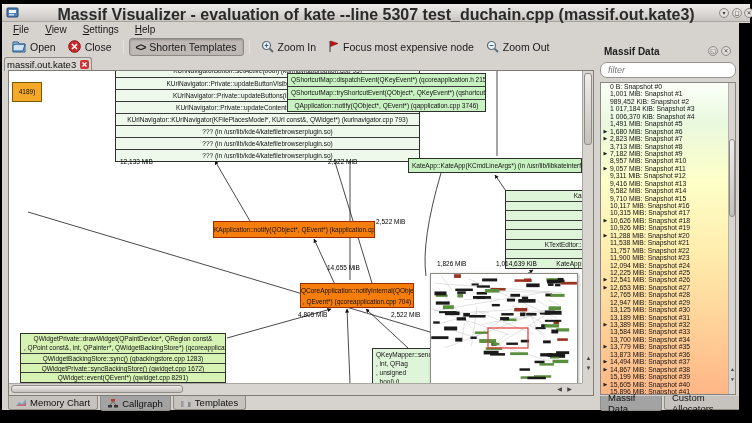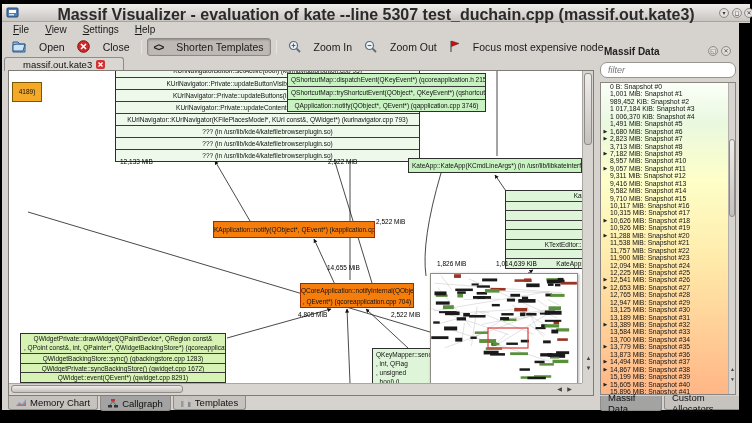--- a/index.html
+++ b/index.html
@@ -16,29 +16,29 @@
     background:radial-gradient(#f4f2f0,#cfcbc7);border:1px solid #8f8b87;
     font-size:6px;line-height:8px;text-align:center;color:#333}
 
   
   .menubar{position:absolute;left:0;top:19px;width:735px;height:13px;display:flex;align-items:center;padding-left:4px;gap:2px}
   .menu-item{font-size:10px;padding:0 7px;color:#1a1a1a}
   .menu-item u{text-decoration:underline}
 
   
   .toolbar{position:absolute;left:0;top:32px;width:735px;height:21px;display:flex;align-items:center;padding-left:4px}
-  .tbtn{display:flex;align-items:center;gap:13px;font-size:10.5px;color:#1a1a1a;padding:2px 6px;border-radius:3px;white-space:nowrap}
+  .tbtn{display:flex;align-items:center;gap:4px;font-size:10.5px;color:#1a1a1a;padding:2px 6px;border-radius:3px;white-space:nowrap}
   .tbtn.pressed{background:#beb9b4;border:1px solid #8d8984;box-shadow:inset 0 1px 2px rgba(0,0,0,.25)}
   .tsep{width:1px;height:14px;background:#b2aeaa;margin:0 5px;border-right:1px solid #e6e3e0}
   .ico-txt{font-weight:bold;font-size:10px;letter-spacing:-1px;color:#222}
 
   
   .doctabbar{position:absolute;left:0;top:53px;width:596px;height:14px}
   .doctab{position:absolute;left:2px;top:0;height:14px;display:flex;align-items:center;gap:4px;
-    padding:0 18px;background:#dad6d2;border:1px solid #8f8b87;border-bottom:none;border-radius:3px 3px 0 0;font-size:9.5px}
+    padding:0 2px;background:#dad6d2;border:1px solid #8f8b87;border-bottom:none;border-radius:3px 3px 0 0;font-size:9.5px}
 
   
   .graphframe{position:absolute;left:6px;top:66px;width:586px;height:326px;border:1px solid #7f7b77;background:#fff}
   .canvas{position:absolute;left:0;top:0;width:573px;height:313px;background:#fff;overflow:hidden}
   .gv{position:absolute;right:0;top:0;width:11px;height:313px;background:#d8d4d0;border-left:1px solid #aaa6a2}
   .gh{position:absolute;left:0;bottom:0;width:573px;height:12px;background:#d8d4d0;border-top:1px solid #aaa6a2}
   .corner{position:absolute;right:0;bottom:0;width:11px;height:12px;background:#d8d4d0}
   .thumb{position:absolute;background:linear-gradient(#efedeb,#c4c0bc);border:1px solid #8f8b87;border-radius:3px}
   .sarrow{position:absolute;font-size:6px;color:#444;width:9px;height:9px;line-height:9px;text-align:center}
 
@@ -132,36 +132,36 @@
           <svg width="13" height="13">
             <circle cx="5.5" cy="5.5" r="4" fill="#eef3f8" stroke="#5a6b7a" stroke-width="1.2"></circle>
             <path d="M8.6 8.6 L12 12" stroke="#5a6b7a" stroke-width="1.8"></path>
             <path d="M3.6 5.5 h3.8 M5.5 3.6 v3.8" stroke="#44657f" stroke-width="1.1"></path>
           </svg>
         </span>
         <span>Zoom In</span>
       </div>
       <div class="tbtn">
         <span>
+          <svg width="11" height="13">
+            <path d="M2 1 v11" stroke="#555" stroke-width="1.2"></path>
+            <path d="M2.5 1 L10 3.5 L2.5 6.5 z" fill="#c41111" stroke="#6e0808" stroke-width="0.5"></path>
+          </svg>
+        </span>
+        <span>Focus most expensive node</span>
+      </div>
+      <div class="tbtn">
+        <span>
           <svg width="13" height="13">
             <circle cx="5.5" cy="5.5" r="4" fill="#eef3f8" stroke="#5a6b7a" stroke-width="1.2"></circle>
             <path d="M8.6 8.6 L12 12" stroke="#5a6b7a" stroke-width="1.8"></path>
             <path d="M3.6 5.5 h3.8" stroke="#44657f" stroke-width="1.1"></path>
           </svg>
         </span>
         <span>Zoom Out</span>
-      </div>
-      <div class="tbtn">
-        <span>
-          <svg width="11" height="13">
-            <path d="M2 1 v11" stroke="#555" stroke-width="1.2"></path>
-            <path d="M2.5 1 L10 3.5 L2.5 6.5 z" fill="#c41111" stroke="#6e0808" stroke-width="0.5"></path>
-          </svg>
-        </span>
-        <span>Focus most expensive node</span>
       </div>
     </div>
 
   <div class="doctabbar">
     <div class="doctab">
       <span>massif.out.kate3</span>
       <span>
         <svg width="9" height="9">
             <rect width="9" height="9" rx="2" fill="#d03333"></rect>
             <path d="M2.5 2.5 l4 4 M6.5 2.5 l-4 4" stroke="#fff" stroke-width="1.3"></path>

